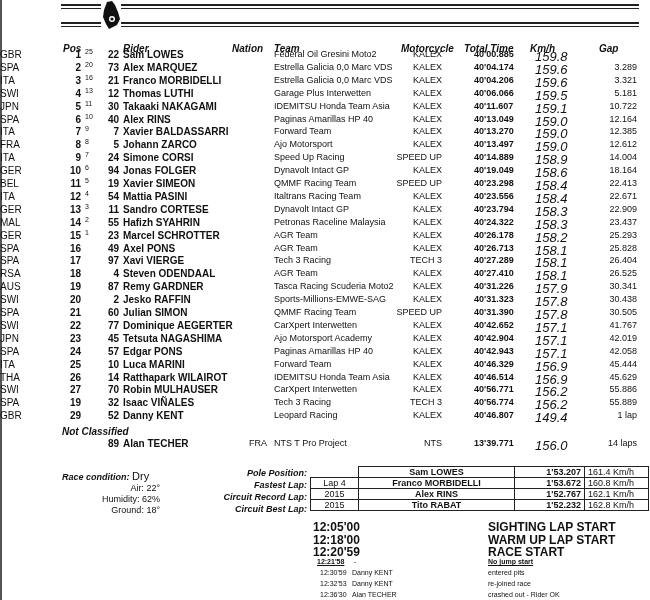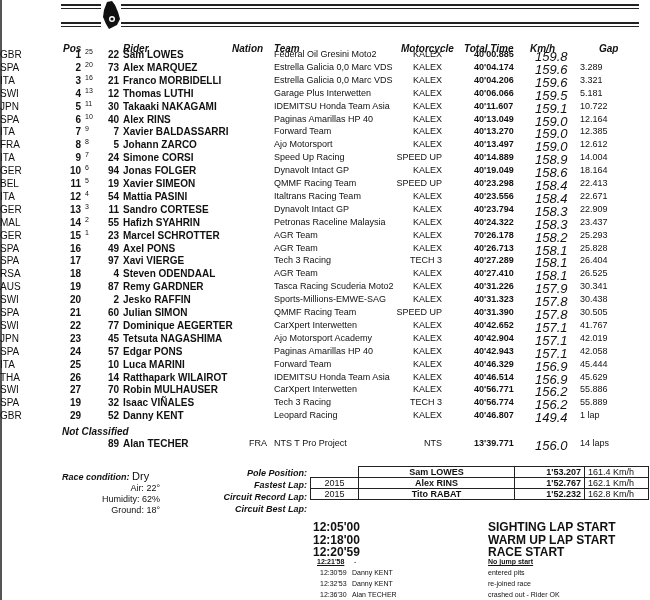--- a/index.html
+++ b/index.html
@@ -20,21 +20,21 @@
   .c { position: absolute; top: 0; }
   .pos { left: 60px; width: 21px; text-align: right; font-weight: bold; }
   .pts { left: 85px; width: 12px; font-size: 7px; top: -1px; }
   .num { left: 96px; width: 23px; text-align: right; font-weight: bold; }
   .rider { left: 123px; font-weight: bold; }
   .nat { left: 237px; width: 30px; text-align: right; font-size: 9px; }
   .team { left: 274px; font-size: 9px; }
   .moto { left: 364px; width: 78px; text-align: right; font-size: 9px; }
   .time { left: 474px; font-weight: bold; font-size: 9px; }
   .kmh { left: 535px; font-size: 13px; font-style: italic; }
-  .gap { left: 580px; width: 57px; font-size: 9px; }
+  .gap { left: 580px; width: 57px; text-align: right; font-size: 9px; }
 
   .nc-label { position: absolute; left: 62px; top: 426px; font-size: 10px; font-weight: bold; font-style: italic; }
 
   .cond { position: absolute; font-size: 9px; text-align: right; width: 100px; }
   .cond-main { left: 62px; top: 470px; text-align: left; width: 160px; }
   .cond-main .lbl { font-weight: bold; font-style: italic; font-size: 9px; }
   .cond-main .val { font-size: 11px; text-align: right; }
 
   .rec-label { position: absolute; left: 220px; width: 87px; text-align: right; font-size: 9px; font-weight: bold; font-style: italic; }
   .rec-table { position: absolute; left: 310px; top: 466px; border-collapse: collapse; font-size: 9px; }
@@ -250,21 +250,21 @@
       <span class="c gap">23.437</span>
     </div>
     <div class="row" style="top: 229.6px;">
       <span class="c pos">15</span>
       <span class="c pts">1</span>
       <span class="c num">23</span>
       <span class="c rider">Marcel SCHROTTER</span>
       <span class="c nation">GER</span>
       <span class="c team">AGR Team</span>
       <span class="c moto">KALEX</span>
-      <span class="c time">70'26.178</span>
+      <span class="c time">40'26.178</span>
       <span class="c kmh">158.2</span>
       <span class="c gap">25.293</span>
     </div>
     <div class="row" style="top: 242.5px;">
       <span class="c pos">16</span>
       <span class="c pts"></span>
       <span class="c num">49</span>
       <span class="c rider">Axel PONS</span>
       <span class="c nation">SPA</span>
       <span class="c team">AGR Team</span>
@@ -456,20 +456,26 @@
 <div class="rec-label" style="top:492px">Circuit Record Lap:</div>
 <div class="rec-label" style="top:504px">Circuit Best Lap:</div>
 
 <table class="rec-table">
   <tbody>
       <tr>
     <td class="lapcol blank"></td>
     <td class="ridercol">Sam LOWES</td>
     <td class="timecol">1'53.207</td>
     <td class="speedcol">161.4 Km/h</td>
+  </tr>
+  <tr>
+    <td class="lapcol">Lap 4</td>
+    <td class="ridercol">Franco MORBIDELLI</td>
+    <td class="timecol">1'53.672</td>
+    <td class="speedcol">160.8 Km/h</td>
   </tr>
   <tr>
     <td class="lapcol">2015</td>
     <td class="ridercol">Alex RINS</td>
     <td class="timecol">1'52.767</td>
     <td class="speedcol">162.1 Km/h</td>
   </tr>
   <tr>
     <td class="lapcol">2015</td>
     <td class="ridercol">Tito RABAT</td>

